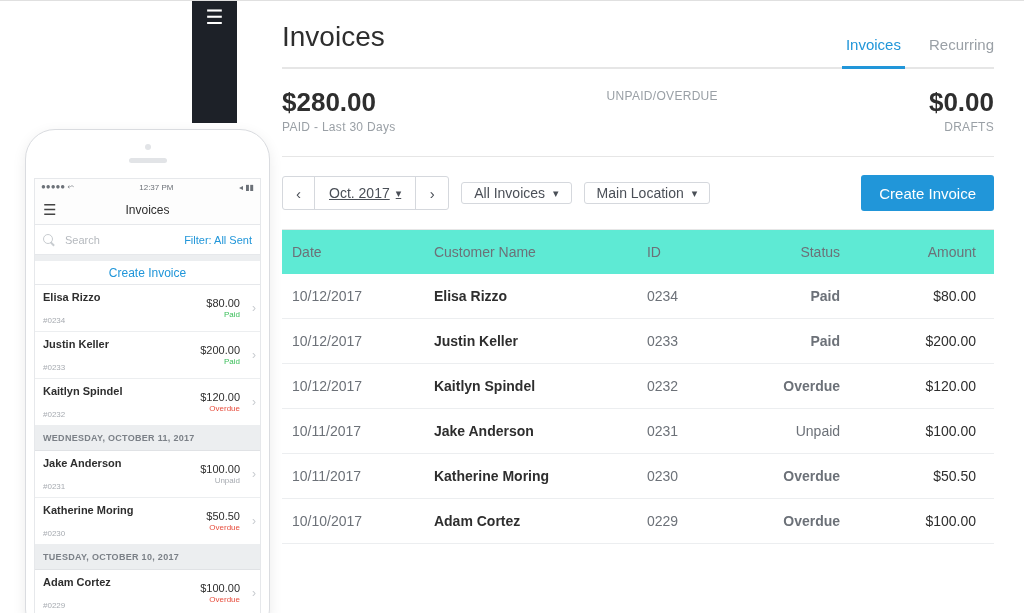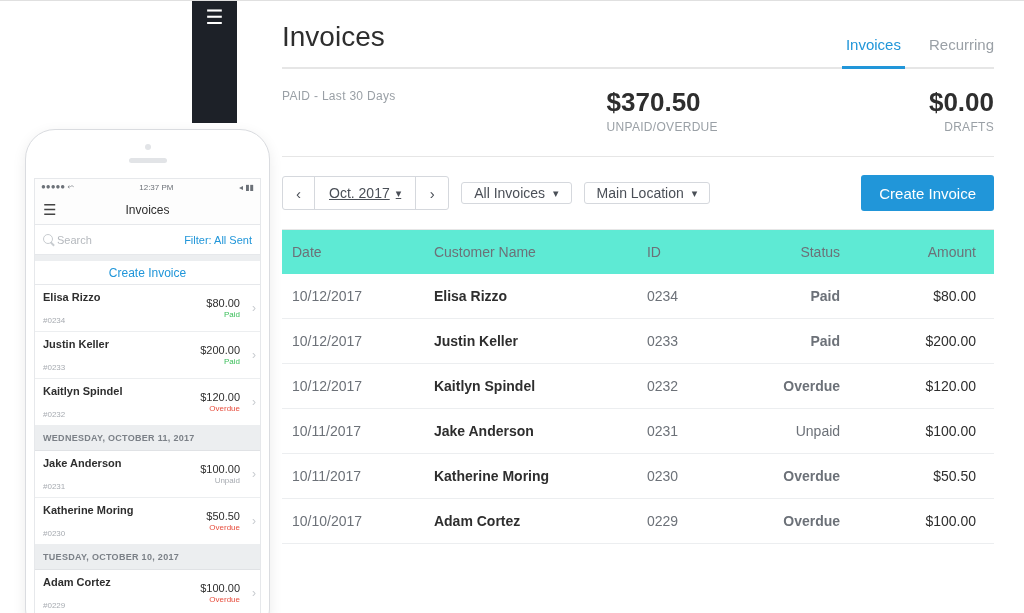--- a/index.html
+++ b/index.html
@@ -249,21 +249,21 @@
   .p-header .ttl { font-size: 12px; color: #2e2e2e; }
   .p-search {
     height: 30px;
     display: flex;
     align-items: center;
     justify-content: space-between;
     padding: 0 8px;
     background: #fff;
     border-bottom: 1px solid #e6e8eb;
   }
-  .p-search .left { display: flex; gap: 4px; color: #b5b9be; font-size: 11px; }
+  .p-search .left { display: flex; gap: 12px; color: #b5b9be; font-size: 11px; }
   .p-search .filter { color: #2196d9; font-size: 11px; font-weight: 500; }
   .p-create {
     height: 30px;
     display: flex;
     align-items: center;
     justify-content: center;
     background: #fff;
     color: #2196d9;
     font-size: 12px;
     font-weight: 500;
@@ -336,24 +336,24 @@
   <div class="d-header">
     <div class="d-title">Invoices</div>
     <div class="d-tabs">
       <div class="d-tab active">Invoices</div>
       <div class="d-tab">Recurring</div>
     </div>
   </div>
 
   <div class="d-summary">
     <div class="d-sum-item">
+      <div class="amt">$280.00</div>
       <div class="lbl">PAID - Last 30 Days</div>
     </div>
     <div class="d-sum-item">
-      <div class="amt">$370.50</div>
       <div class="lbl">UNPAID/OVERDUE</div>
     </div>
     <div class="d-sum-item right">
       <div class="amt">$0.00</div>
       <div class="lbl">DRAFTS</div>
     </div>
   </div>
 
   <div class="d-filters">
     <div class="segbox">

